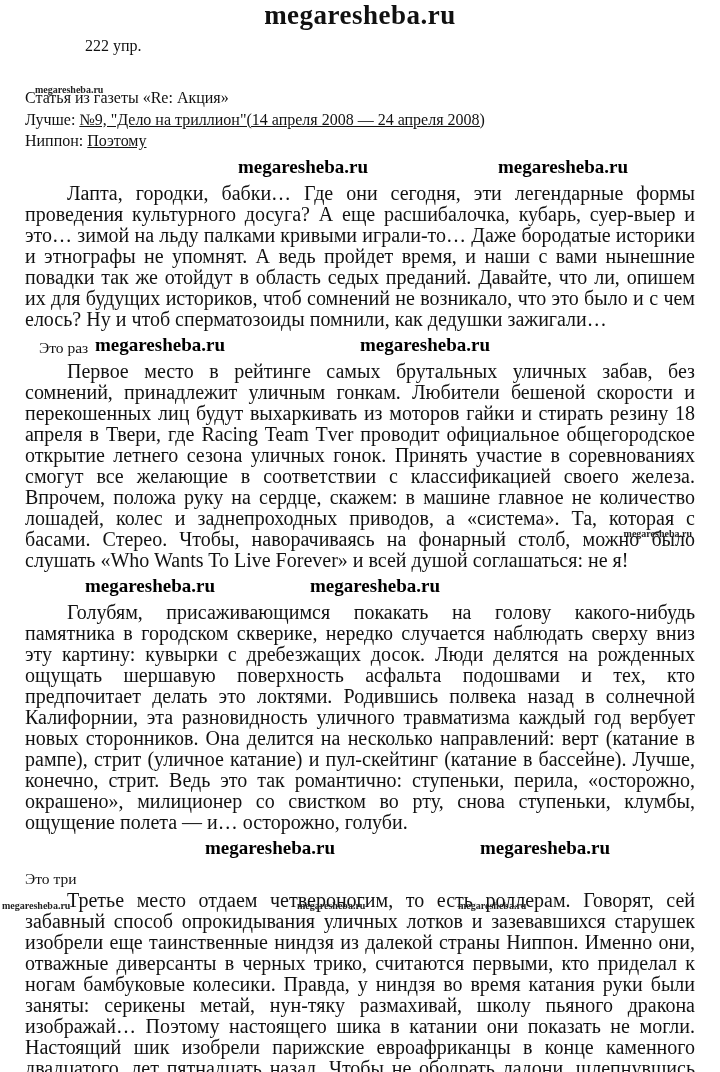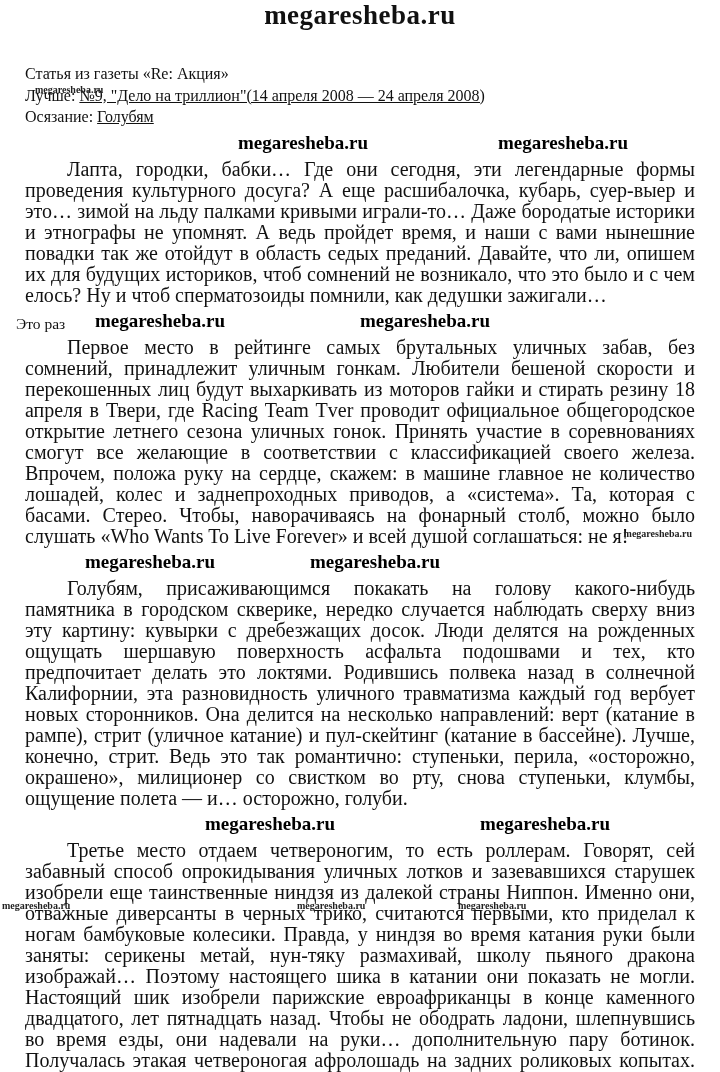--- a/index.html
+++ b/index.html
@@ -55,21 +55,21 @@
   .wm-tiny {
     position: absolute;
     font-weight: 700;
     font-size: 10px;
     white-space: nowrap;
     color: #222222;
     z-index: 3;
   }
   .heading-inline {
     position: absolute;
-    left: 16px;
+    left: 39px;
     top: 5px;
     font-size: 15.5px;
     font-weight: 400;
   }
   .bottom-title {
     margin-top: auto;
     font-weight: 700;
     font-size: 25px;
   }
 </style>
@@ -79,25 +79,26 @@
 <div class="page">
 
   <span class="wm-tiny" style="left:35px; top:84px;">megaresheba.ru</span>
   <span class="wm-tiny" style="right:28px; top:528px;">megaresheba.ru</span>
   <span class="wm-tiny" style="left:2px; top:900px;">megaresheba.ru</span>
   <span class="wm-tiny" style="left:297px; top:900px;">megaresheba.ru</span>
   <span class="wm-tiny" style="left:458px; top:900px;">megaresheba.ru</span>
 
   <div class="top-watermark">megaresheba.ru</div>
 
+  <div class="exercise">222 упр.</div>
 
   <div class="meta">
     <div>Статья из газеты «Re: Акция»</div>
     <div><span>Лучше: </span><span class="u">№9, "Дело на триллион"(14 апреля 2008 — 24 апреля 2008)</span></div>
-    <div><span>Осязание: </span><span class="u">Голубям</span></div>
+    <div><span>Ниппон: </span><span class="u">Поэтому</span></div>
   </div>
 
   <div class="wm-row">
     <span class="wm-bold" style="left:238px;">megaresheba.ru</span>
     <span class="wm-bold" style="left:498px;">megaresheba.ru</span>
   </div>
 
   <p class="para">Лапта, городки, бабки… Где они сегодня, эти легендарные формы проведения культурного досуга? А еще расшибалочка, кубарь, суер-выер и это… зимой на льду палками кривыми играли-то… Даже бородатые историки и этнографы не упомнят. А ведь пройдет время, и наши с вами нынешние повадки так же отойдут в область седых преданий. Давайте, что ли, опишем их для будущих историков, чтоб сомнений не возникало, что это было и с чем елось? Ну и чтоб сперматозоиды помнили, как дедушки зажигали…</p>
 
   <div class="wm-row">
@@ -112,18 +113,19 @@
     <span class="wm-bold" style="left:85px;">megaresheba.ru</span>
     <span class="wm-bold" style="left:310px;">megaresheba.ru</span>
   </div>
 
   <p class="para">Голубям, присаживающимся покакать на голову какого-нибудь памятника в городском скверике, нередко случается наблюдать сверху вниз эту картину: кувырки с дребезжащих досок. Люди делятся на рожденных ощущать шершавую поверхность асфальта подошвами и тех, кто предпочитает делать это локтями. Родившись полвека назад в солнечной Калифорнии, эта разновидность уличного травматизма каждый год вербует новых сторонников. Она делится на несколько направлений: верт (катание в рампе), стрит (уличное катание) и пул-скейтинг (катание в бассейне). Лучше, конечно, стрит. Ведь это так романтично: ступеньки, перила, «осторожно, окрашено», милиционер со свистком во рту, снова ступеньки, клумбы, ощущение полета — и… осторожно, голуби.</p>
 
   <div class="wm-row">
     <span class="wm-bold" style="left:205px;">megaresheba.ru</span>
     <span class="wm-bold" style="left:480px;">megaresheba.ru</span>
   </div>
+  <div class="section-heading" style="margin-top:8px;">Это три</div>
 
   <p class="para">Третье место отдаем четвероногим, то есть роллерам. Говорят, сей забавный способ опрокидывания уличных лотков и зазевавшихся старушек изобрели еще таинственные ниндзя из далекой страны Ниппон. Именно они, отважные диверсанты в черных трико, считаются первыми, кто приделал к ногам бамбуковые колесики. Правда, у ниндзя во время катания руки были заняты: серикены метай, нун-тяку размахивай, школу пьяного дракона изображай… Поэтому настоящего шика в катании они показать не могли. Настоящий шик изобрели парижские евроафриканцы в конце каменного двадцатого, лет пятнадцать назад. Чтобы не ободрать ладони, шлепнувшись во время езды, они надевали на руки… дополнительную пару ботинок. Получалась этакая четвероногая афролошадь на задних роликовых копытах. Вот что значит столица моды.</p>
 
   <div class="bottom-title">Мегарешеба.ру</div>
 
 </div>
 
 </body></html>

